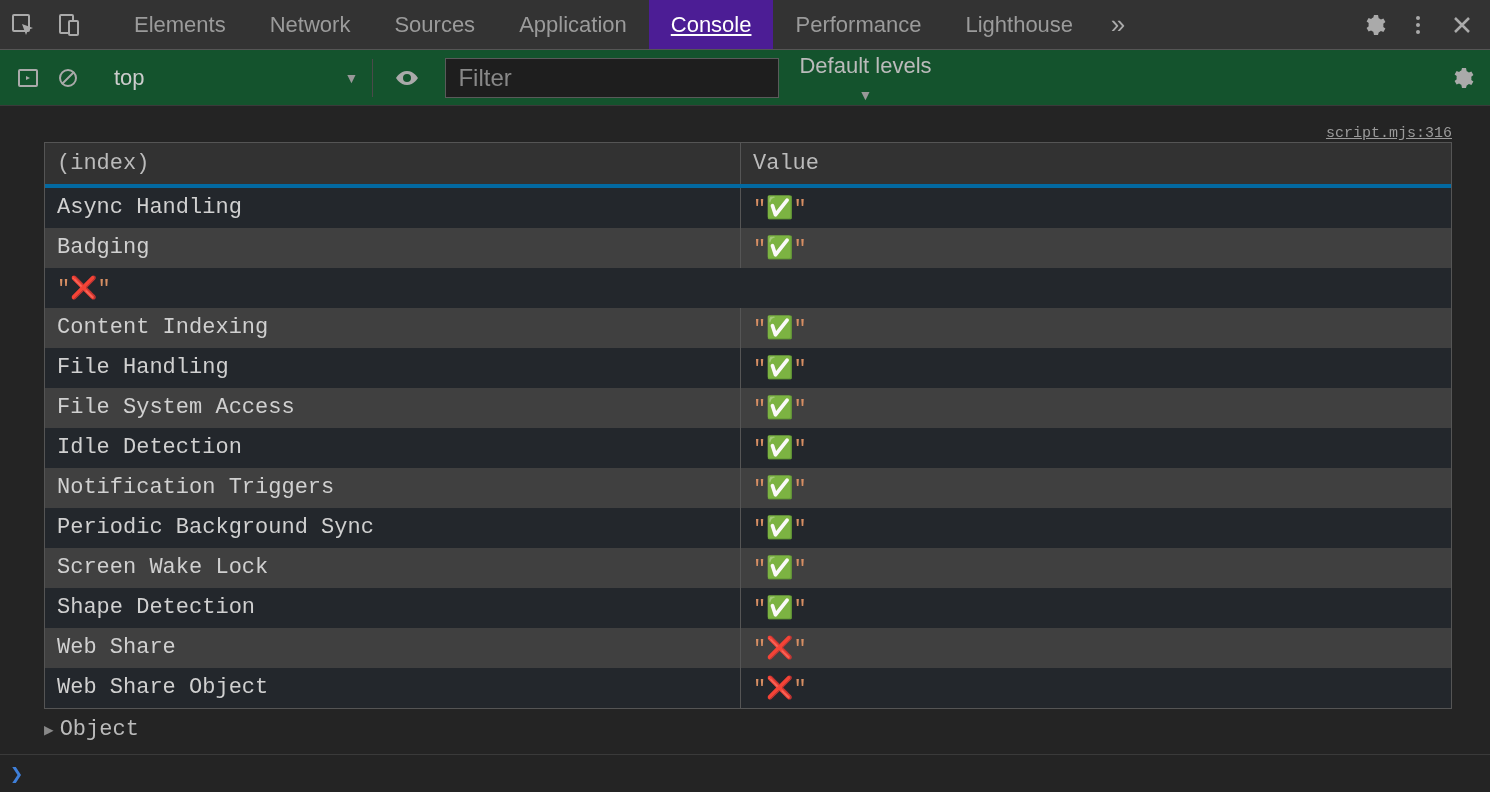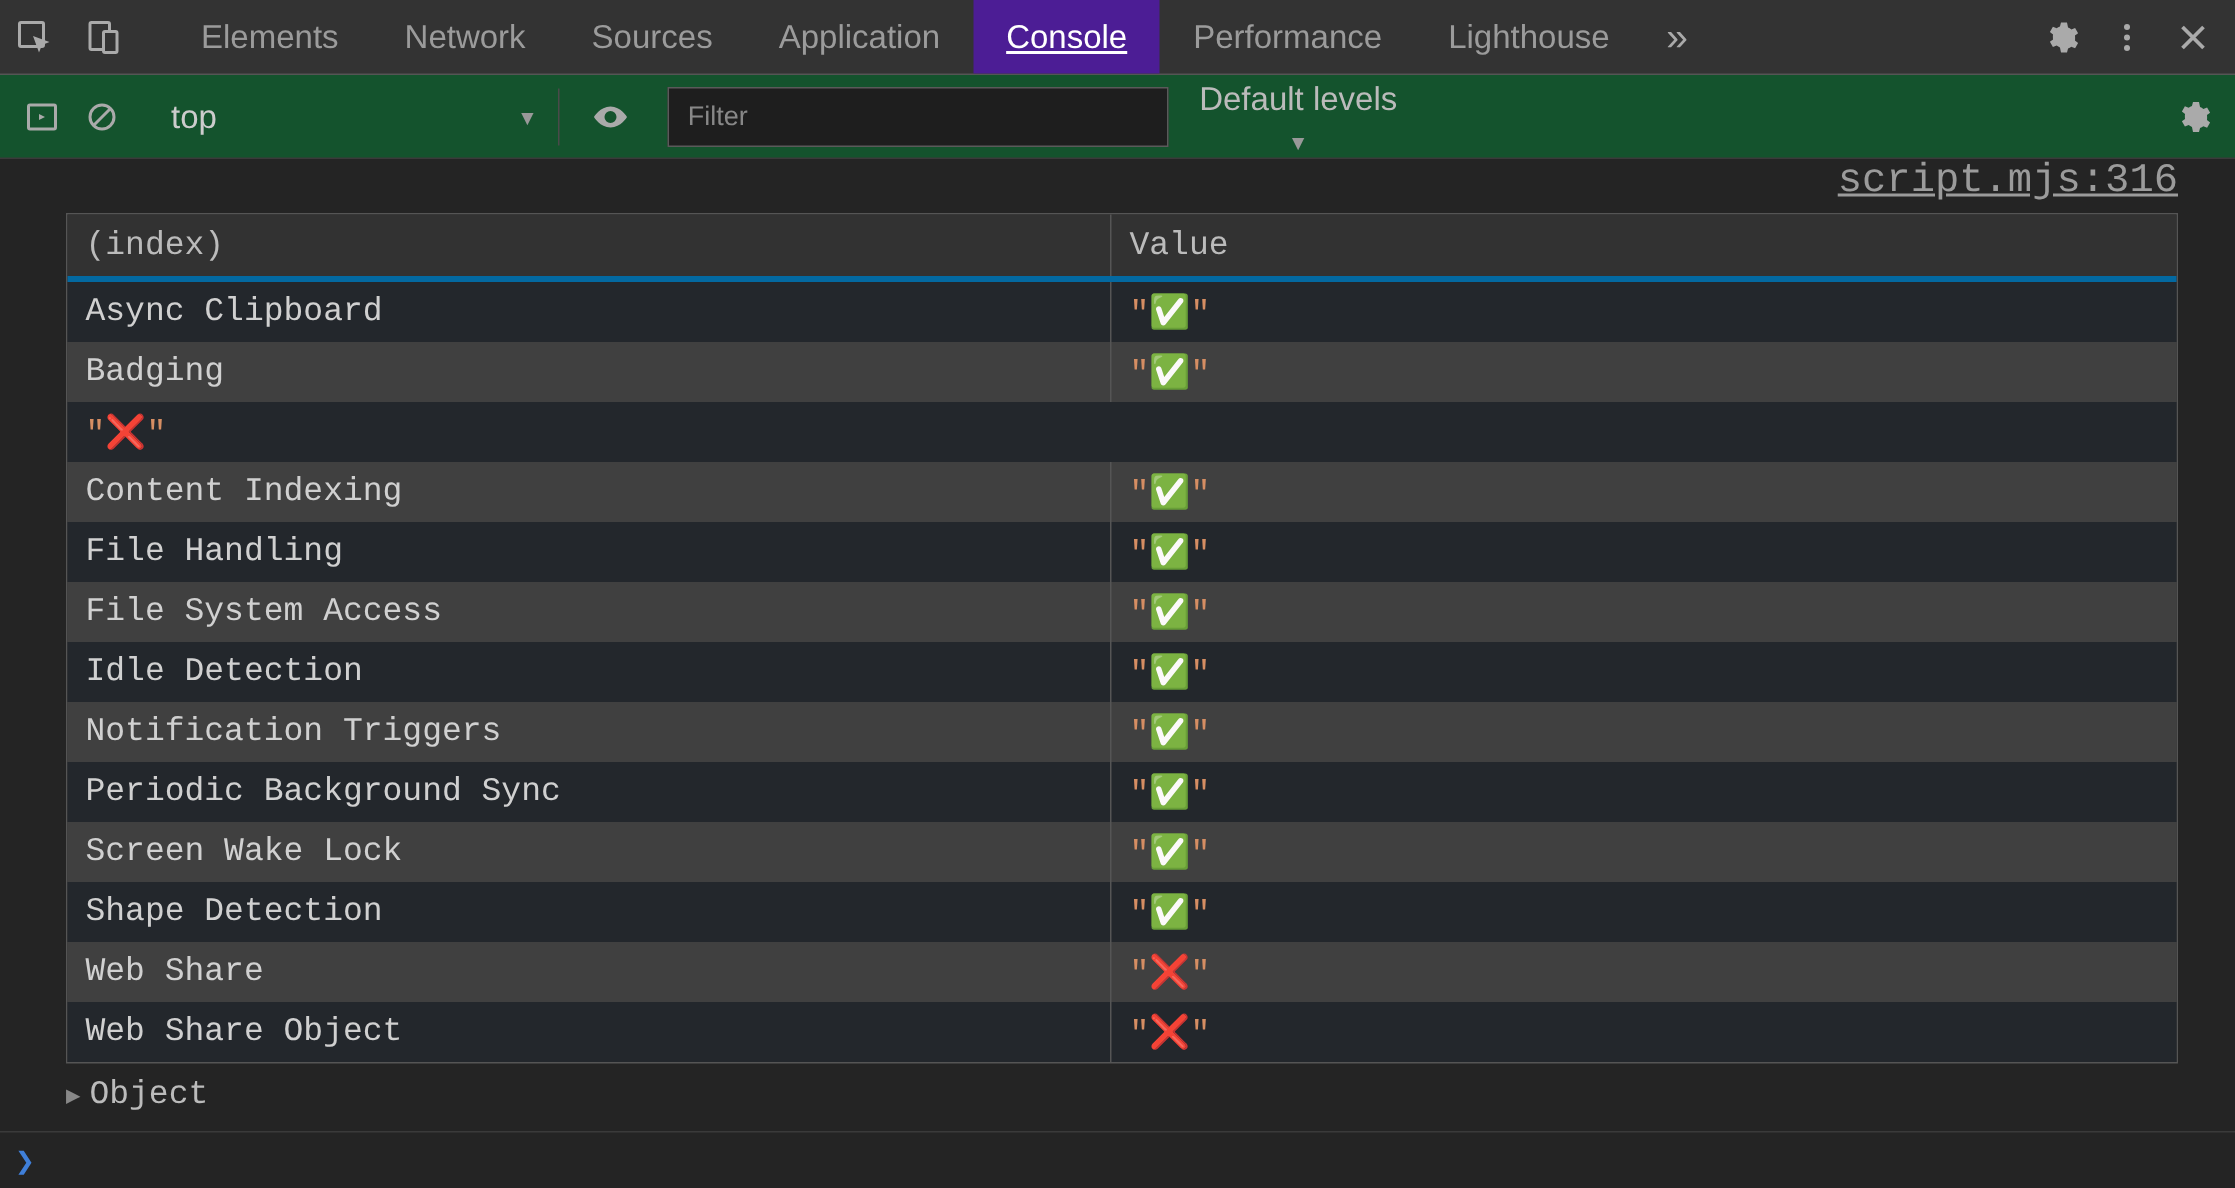--- a/index.html
+++ b/index.html
@@ -91,21 +91,21 @@
     font-size: 14px;
     color: #999;
   }
   .eye-btn { margin: 0 18px 0 14px; cursor:pointer; }
   .filter-input {
     width: 334px;
     height: 40px;
     background: #1e1e1e;
     border: 1px solid #5a5a5a;
     color: #ccc;
-    font-size: 18px;
+    font-size: 24px;
     padding: 16px 12px;
     outline: none;
   }
   .filter-input::placeholder { color: #888; }
   .levels-select {
     margin-left: 20px;
     display:flex;
     align-items:center;
     gap:8px;
     color:#bbb;
@@ -116,24 +116,24 @@
   .console-toolbar .spacer { flex: 1; }
 
   
   .console-body {
     padding: 0 0 0 0;
   }
   .source-link-row {
     height: 36px;
     display:flex;
     justify-content:flex-end;
-    align-items:flex-start;
+    align-items:flex-end;
     padding-right: 38px;
     font-family: "Menlo","Consolas","Liberation Mono",monospace;
-    font-size: 27px;
+    font-size: 15px;
     color:#9b9b9b;
   }
   .source-link-row a {
     color:#9b9b9b;
     text-decoration: underline;
     cursor:pointer;
   }
   .table-wrap {
     margin: 0 38px 0 44px;
     border: 1px solid #555;
@@ -304,21 +304,21 @@
     <a>script.mjs:316</a>
   </div>
 
   <div class="table-wrap">
     <div class="thead">
       <div class="th th-index">(index)</div>
       <div class="th th-value">Value</div>
     </div>
     <div class="tbody" id="table-body">
         <div class="tr odd">
-          <div class="td td-index">Async Clipboard</div>
+          <div class="td td-index">Async Handling</div>
           <div class="td td-value"><span class="q">"</span><span class="emoji">✅</span><span class="q">"</span></div>
         </div>
         <div class="tr even">
           <div class="td td-index">Badging</div>
           <div class="td td-value"><span class="q">"</span><span class="emoji">✅</span><span class="q">"</span></div>
         </div>
         <div class="tr odd">
           <div class="td td-value"><span class="q">"</span><span class="emoji">❌</span><span class="q">"</span></div>
         </div>
         <div class="tr even">

